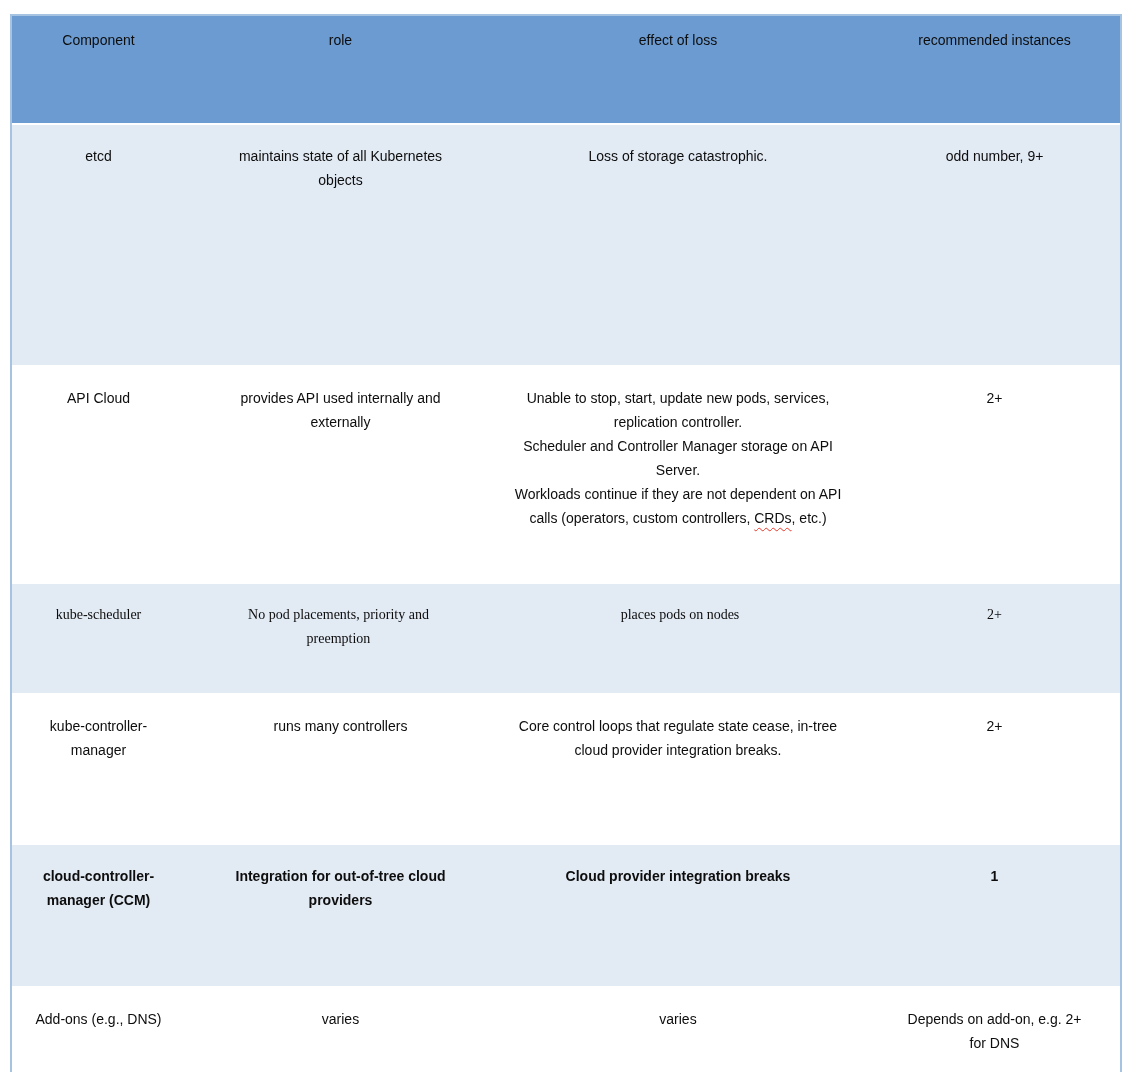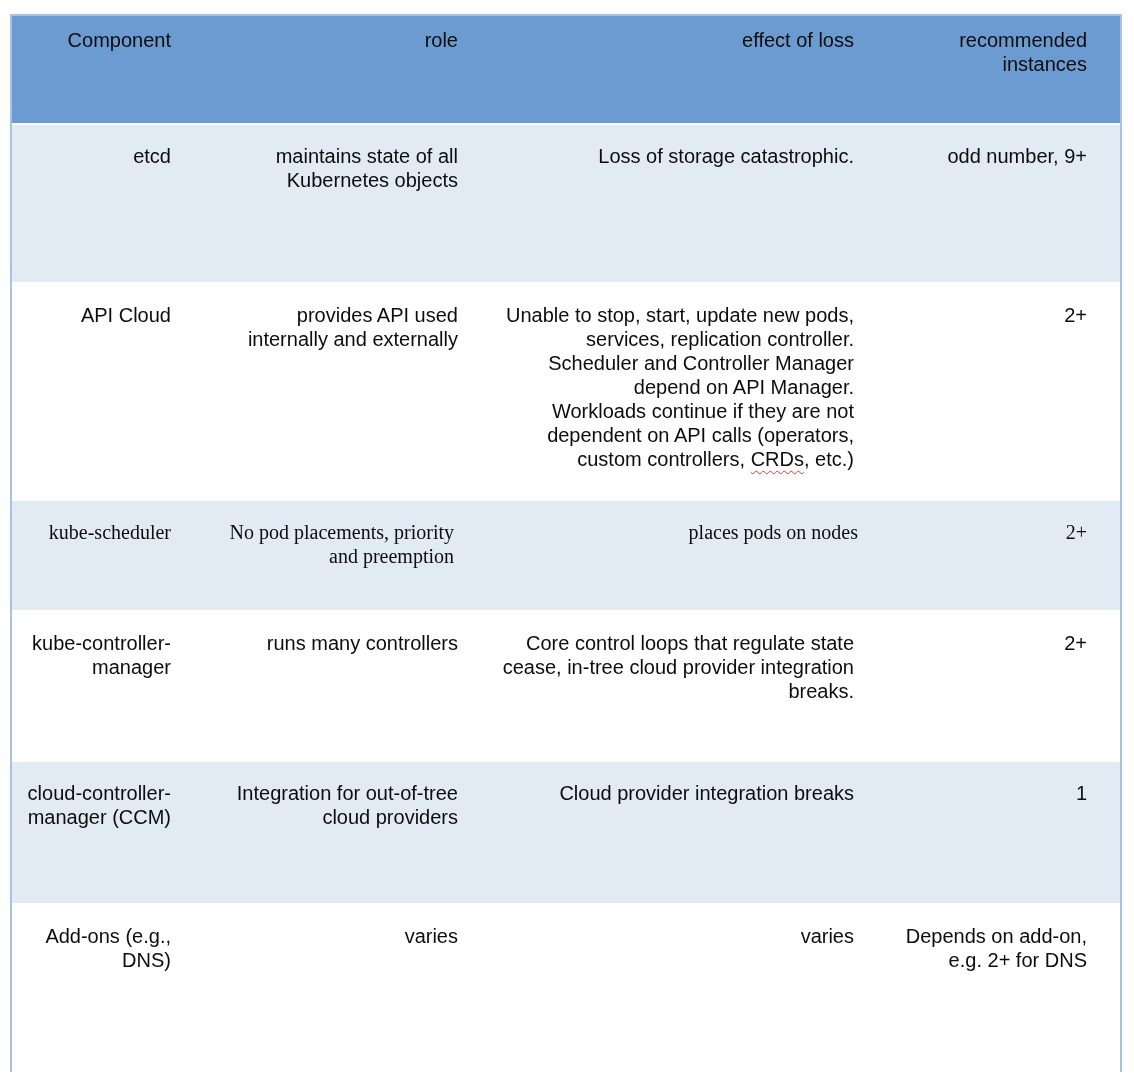--- a/index.html
+++ b/index.html
@@ -22,35 +22,35 @@
     border: 2px solid #a6c3e2;
     background: #ffffff;
   }
   .row {
     display: grid;
     grid-template-columns: 197px 279px 400px 232px;
     box-sizing: border-box;
   }
   .row + .row { border-top: 2px solid #ffffff; }
   .r-header { height: 107px; background: #6b9bd1; }
-  .r-etcd   { height: 159px; }
+  .r-etcd   { height: 242px; }
   .r-api    { height: 217px; }
   .r-sched  { height: 111px; font-family: Liberation Serif, serif; }
   .r-kcm    { height: 150px; }
-  .r-ccm    { height: 143px; }
+  .r-ccm    { height: 143px; font-weight: bold; }
   .r-addons { height: 169px; }
   .band  { background: #e2eaf4; }
   .plain { background: #ffffff; }
   .cell {
     box-sizing: border-box;
     padding: 19px 0 0 14px;
-    font-size: 20px;
+    font-size: 14px;
     line-height: 24px;
     overflow: hidden;
-    text-align: right;
+    text-align: center;
     vertical-align: top;
   }
   .r-header .cell { padding-top: 12px; }
   .c1 { padding-right: 38px; overflow-wrap: anywhere; }
   .c2 { padding-right: 30px; }
   .c3 { padding-right: 34px; }
   .c4 { padding-right: 33px; }
   .p { margin: 0; }
   .squiggle {
     text-decoration-line: underline;
@@ -79,21 +79,21 @@
       <div class="p">Loss of storage catastrophic.</div>
     </div>
     <div class="cell c4">odd number, 9+</div>
   </div>
 
   <div class="row plain r-api">
     <div class="cell c1">API Cloud</div>
     <div class="cell c2">provides API used internally and externally</div>
     <div class="cell c3">
       <div class="p">Unable to stop, start, update new pods, services, replication controller.</div>
-      <div class="p">Scheduler and Controller Manager depend on API Manager.</div>
+      <div class="p">Scheduler and Controller Manager storage on API Server.</div>
       <div class="p"><span>Workloads continue if they are not dependent on API calls (operators, custom controllers, </span><span class="squiggle">CRDs</span><span>, etc.)</span></div>
     </div>
     <div class="cell c4">2+</div>
   </div>
 
   <div class="row band r-sched">
     <div class="cell c1">kube-scheduler</div>
     <div class="cell c3">
       <div class="p">No pod placements, priority and preemption</div>
     </div>

